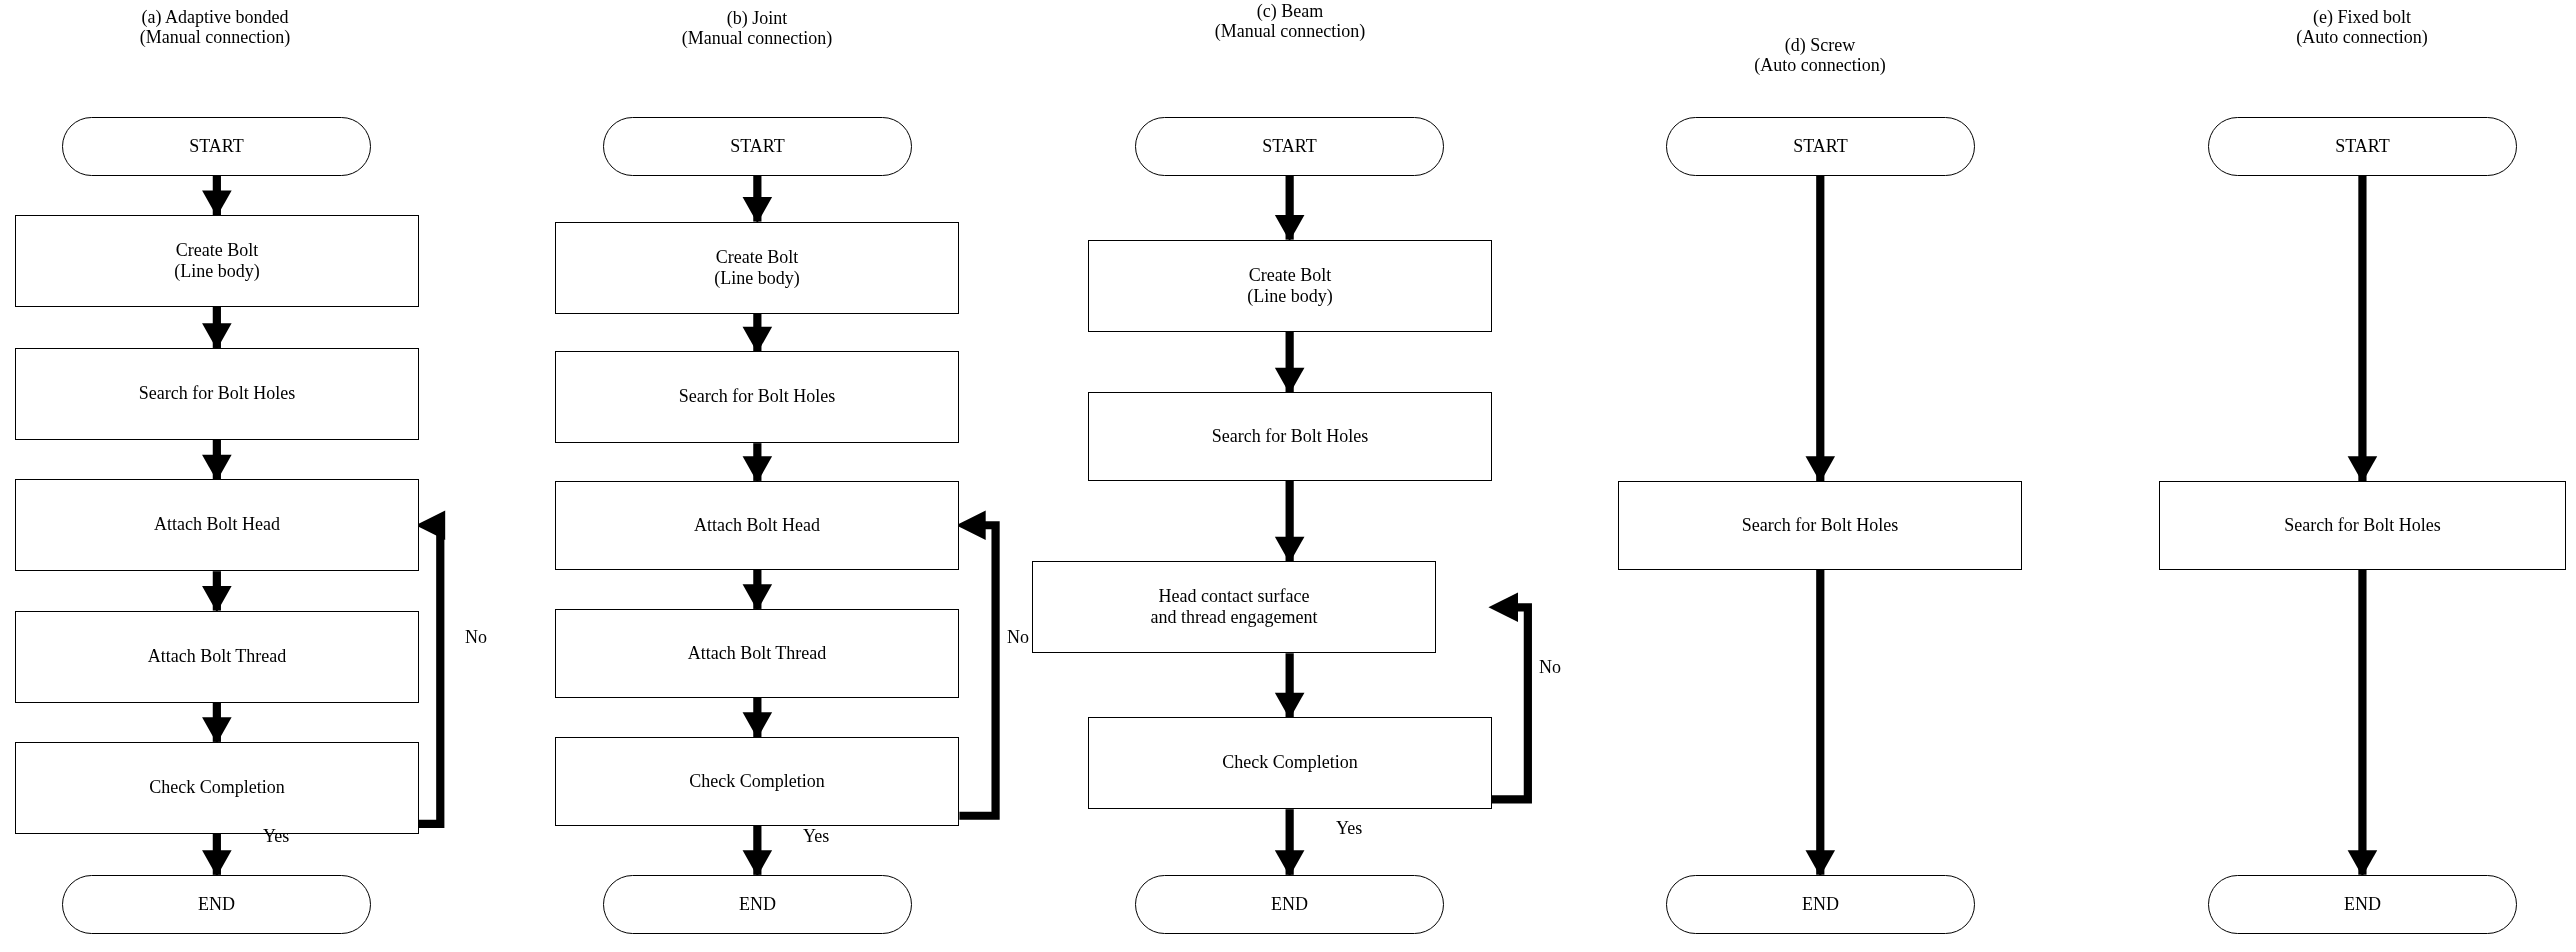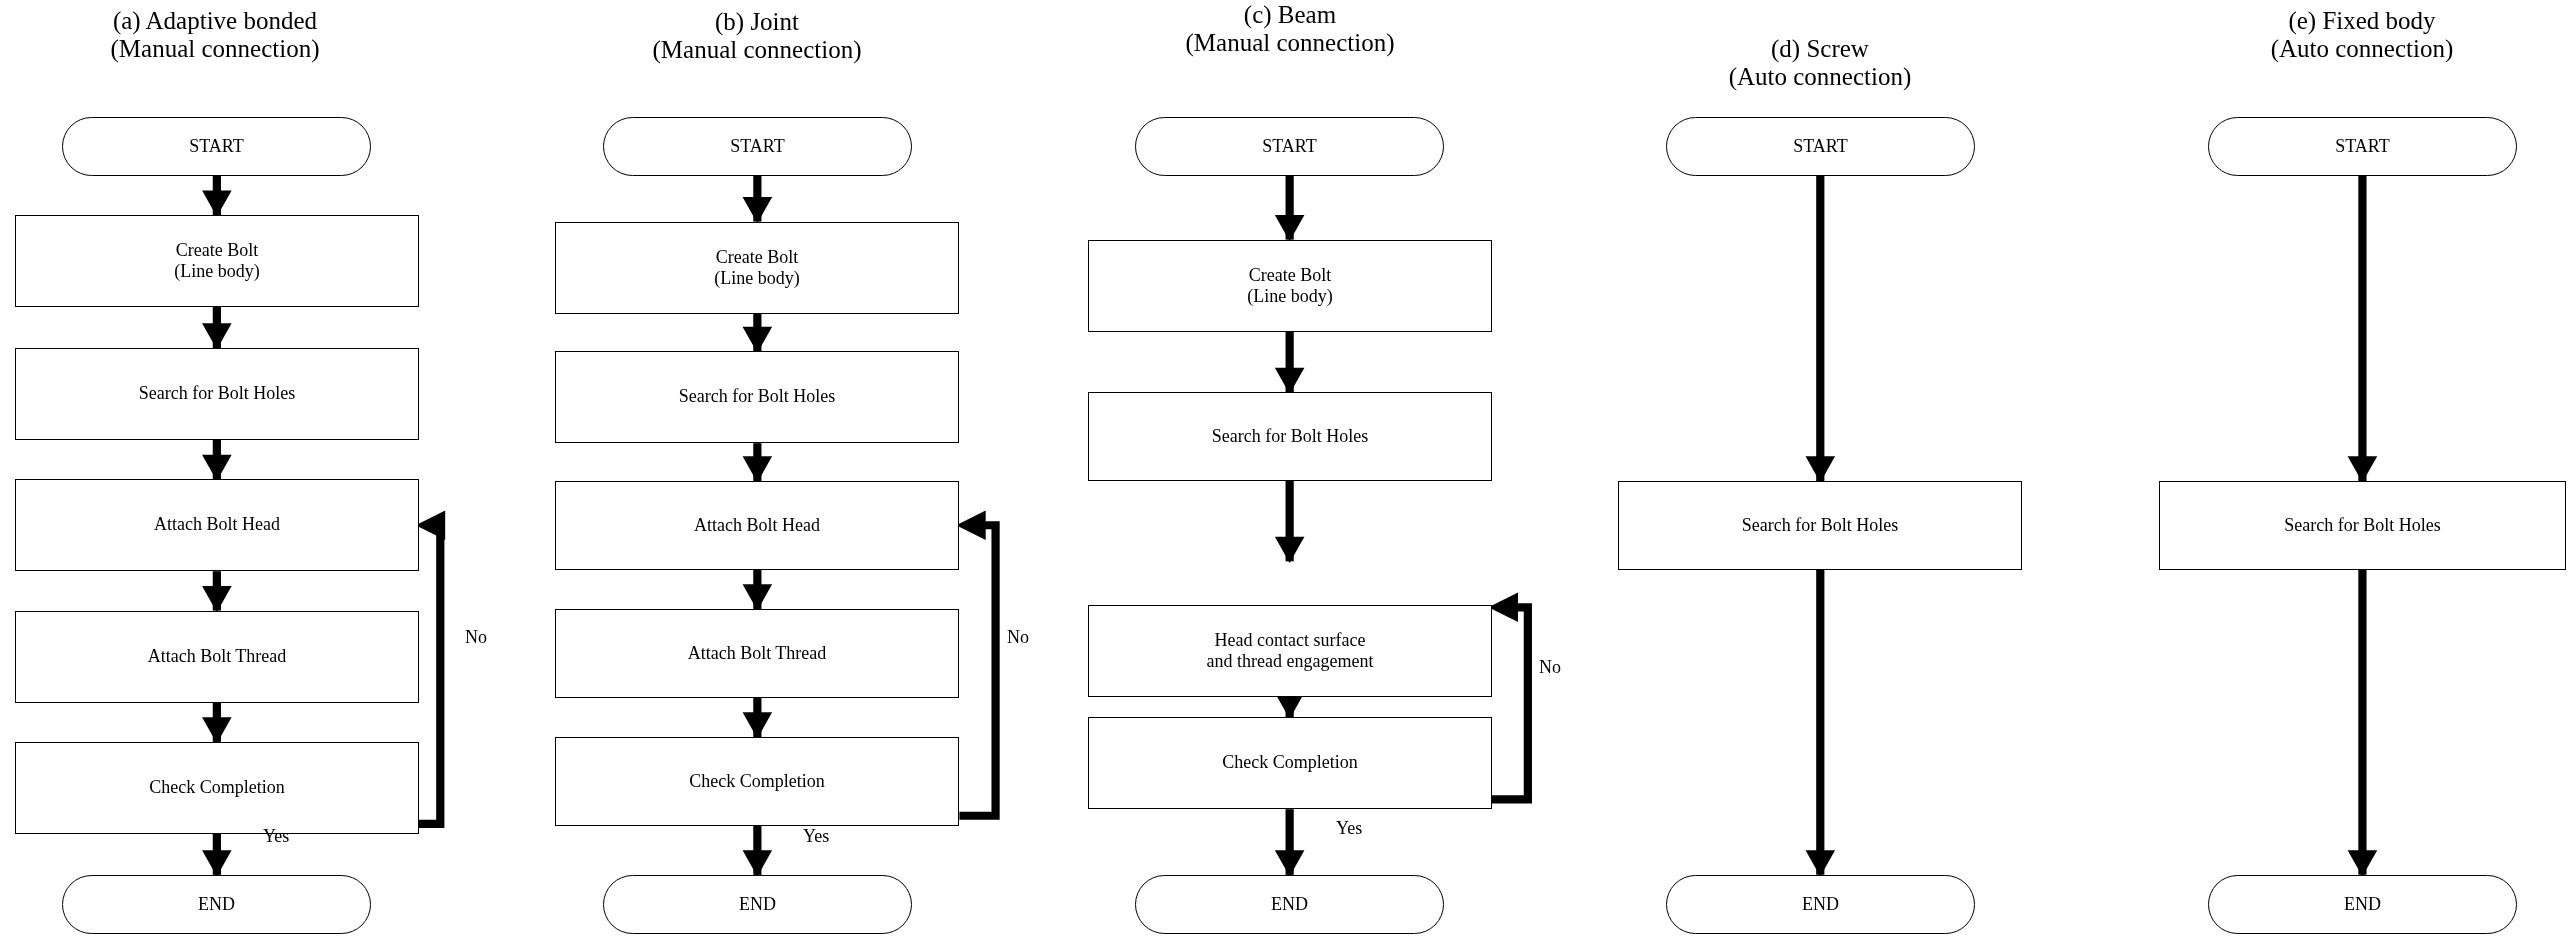--- a/index.html
+++ b/index.html
@@ -12,21 +12,21 @@
     width: 2576px;
     height: 952px;
     background: #ffffff;
     font-family: "Liberation Serif", "DejaVu Serif", serif;
     overflow: hidden;
   }
   .col-title {
     position: absolute;
     text-align: center;
     color: #000000;
-    font-size: 25px;
+    font-size: 18px;
     line-height: 1.12;
     font-family: "Liberation Serif", "DejaVu Serif", serif;
     white-space: nowrap;
   }
   .col-title .t-line2 { display: block; }
   .node {
     position: absolute;
     box-sizing: border-box;
     display: flex;
     align-items: center;
@@ -207,21 +207,21 @@
         <div class="node-text">
           <span class="nl">Create Bolt</span>
           <span class="nl">(Line body)</span>
         </div>
       </div>
       <div class="node process" style="left: 1088px; top: 392px; width: 404px; height: 89px;">
         <div class="node-text">
           <span class="nl">Search for Bolt Holes</span>
         </div>
       </div>
-      <div class="node process" style="left: 1088px; top: 561px; width: 404px; height: 92px; margin-top: 44px;">
+      <div class="node process" style="left: 1032px; top: 561px; width: 404px; height: 92px;">
         <div class="node-text">
           <span class="nl">Head contact surface</span>
           <span class="nl">and thread engagement</span>
         </div>
       </div>
       <div class="node process" style="left: 1088px; top: 717px; width: 404px; height: 92px;">
         <div class="node-text">
           <span class="nl">Check Completion</span>
         </div>
       </div>
@@ -241,21 +241,21 @@
       <div class="node process" style="left: 1618px; top: 481px; width: 404px; height: 89px;">
         <div class="node-text">
           <span class="nl">Search for Bolt Holes</span>
         </div>
       </div>
       <div class="node terminal" style="left: 1666px; top: 875px; width: 309px; height: 59px;">
         <div class="node-text">
           <span class="nl">END</span>
         </div>
       </div>
-      <div class="col-title" style="left: 2362px; top: 6.6px; transform: translateX(-50%);"><span class="t-line1">(e) Fixed body</span><span class="t-line2">(Auto connection)</span></div>
+      <div class="col-title" style="left: 2362px; top: 6.6px; transform: translateX(-50%);"><span class="t-line1">(e) Fixed bolt</span><span class="t-line2">(Auto connection)</span></div>
       <div class="node terminal" style="left: 2208px; top: 117px; width: 309px; height: 59px;">
         <div class="node-text">
           <span class="nl">START</span>
         </div>
       </div>
       <div class="node process" style="left: 2159px; top: 481px; width: 407px; height: 89px;">
         <div class="node-text">
           <span class="nl">Search for Bolt Holes</span>
         </div>
       </div>

